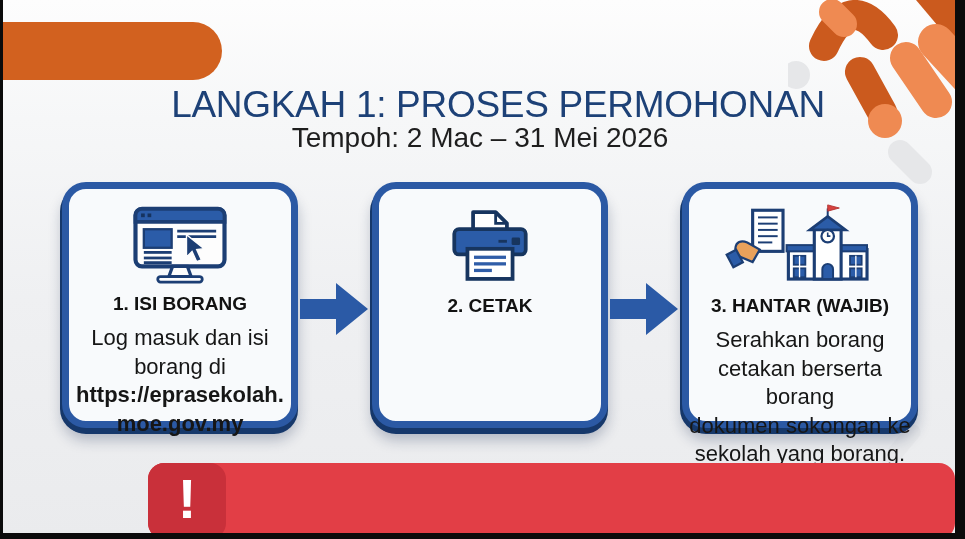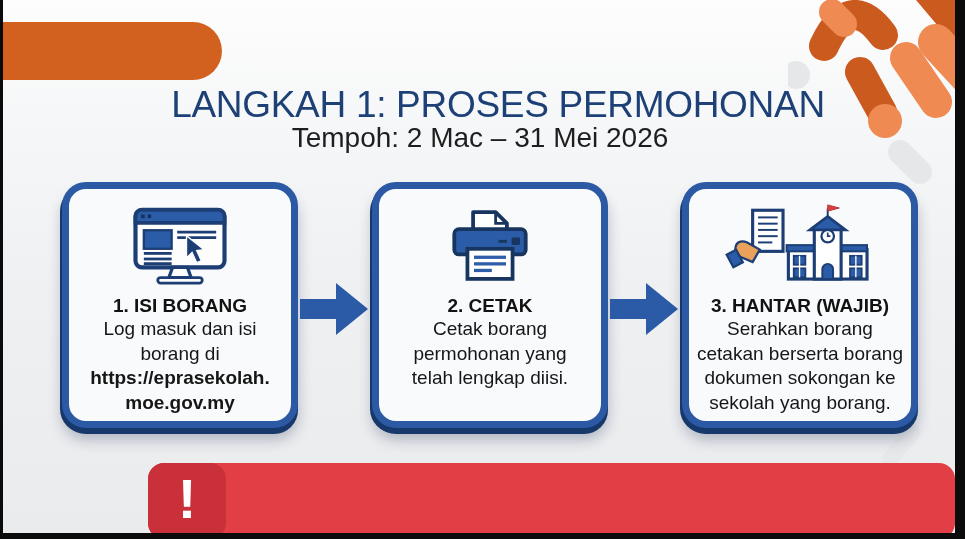--- a/index.html
+++ b/index.html
@@ -35,21 +35,21 @@
 
   .card{
     position:absolute;top:182px;width:236px;height:246px;box-sizing:border-box;
     background:#f8fafc;border:7px solid #2b59a4;border-radius:24px;
     box-shadow:0 6px 0 #16386b,-2px 5px 0 #16386b,0 12px 14px rgba(20,40,80,.28);
     display:flex;flex-direction:column;align-items:center;padding-top:16px;
   }
   .card1{left:62px;} .card2{left:372px;} .card3{left:682px;}
   .card-icon{height:82px;display:flex;align-items:center;justify-content:center;}
   .card-title{margin-top:8px;font-size:19px;font-weight:700;color:#121212;}
-  .card-body{font-size:19px;line-height:1.3;color:#161616;text-align:center;}
+  .card-body{margin-top:9px;font-size:22px;line-height:1.3;color:#161616;text-align:center;}
   .card-link{font-weight:700;}
 
   .arrow{position:absolute;top:281px;width:68px;height:56px;}
   .arrow1{left:300px;} .arrow2{left:610px;}
 
   .notice{
     position:absolute;left:148px;top:463px;width:807px;height:76px;
     background:#e23e46;border-radius:16px;
   }
   .notice-badge{
@@ -125,25 +125,20 @@
         <rect x="12" y="24" width="76" height="27" rx="5" fill="#2b5ca8" stroke="#17355f" stroke-width="4"></rect>
         <rect x="73" y="33" width="9" height="8" rx="1.5" fill="#17355f"></rect>
         <line x1="59" y1="37" x2="68" y2="37" stroke="#17355f" stroke-width="3"></line>
         <rect x="26" y="45" width="48" height="32" fill="#ffffff" stroke="#17355f" stroke-width="4"></rect>
         <line x1="33" y1="54" x2="67" y2="54" stroke="#2f5da8" stroke-width="3.5"></line>
         <line x1="33" y1="61" x2="67" y2="61" stroke="#2f5da8" stroke-width="3.5"></line>
         <line x1="33" y1="68" x2="52" y2="68" stroke="#2f5da8" stroke-width="3.5"></line>
       </svg>
     </div>
     <div class="card-title">2. CETAK</div>
-    <div class="card-body">
-      <span>Cetak borang</span><br>
-      <span>permohonan yang</span><br>
-      <span>telah lengkap diisi.</span>
-    </div>
   </div>
 
   <svg class="arrow arrow2" viewBox="0 0 68 56">
     <polygon points="0,18 36,18 36,2 68,28 36,54 36,38 0,38" fill="#2b5aa6"></polygon>
   </svg>
 
   <div class="card card3">
     <div class="card-icon">
       <svg width="150" height="84" viewBox="0 -13 150 94">
 

